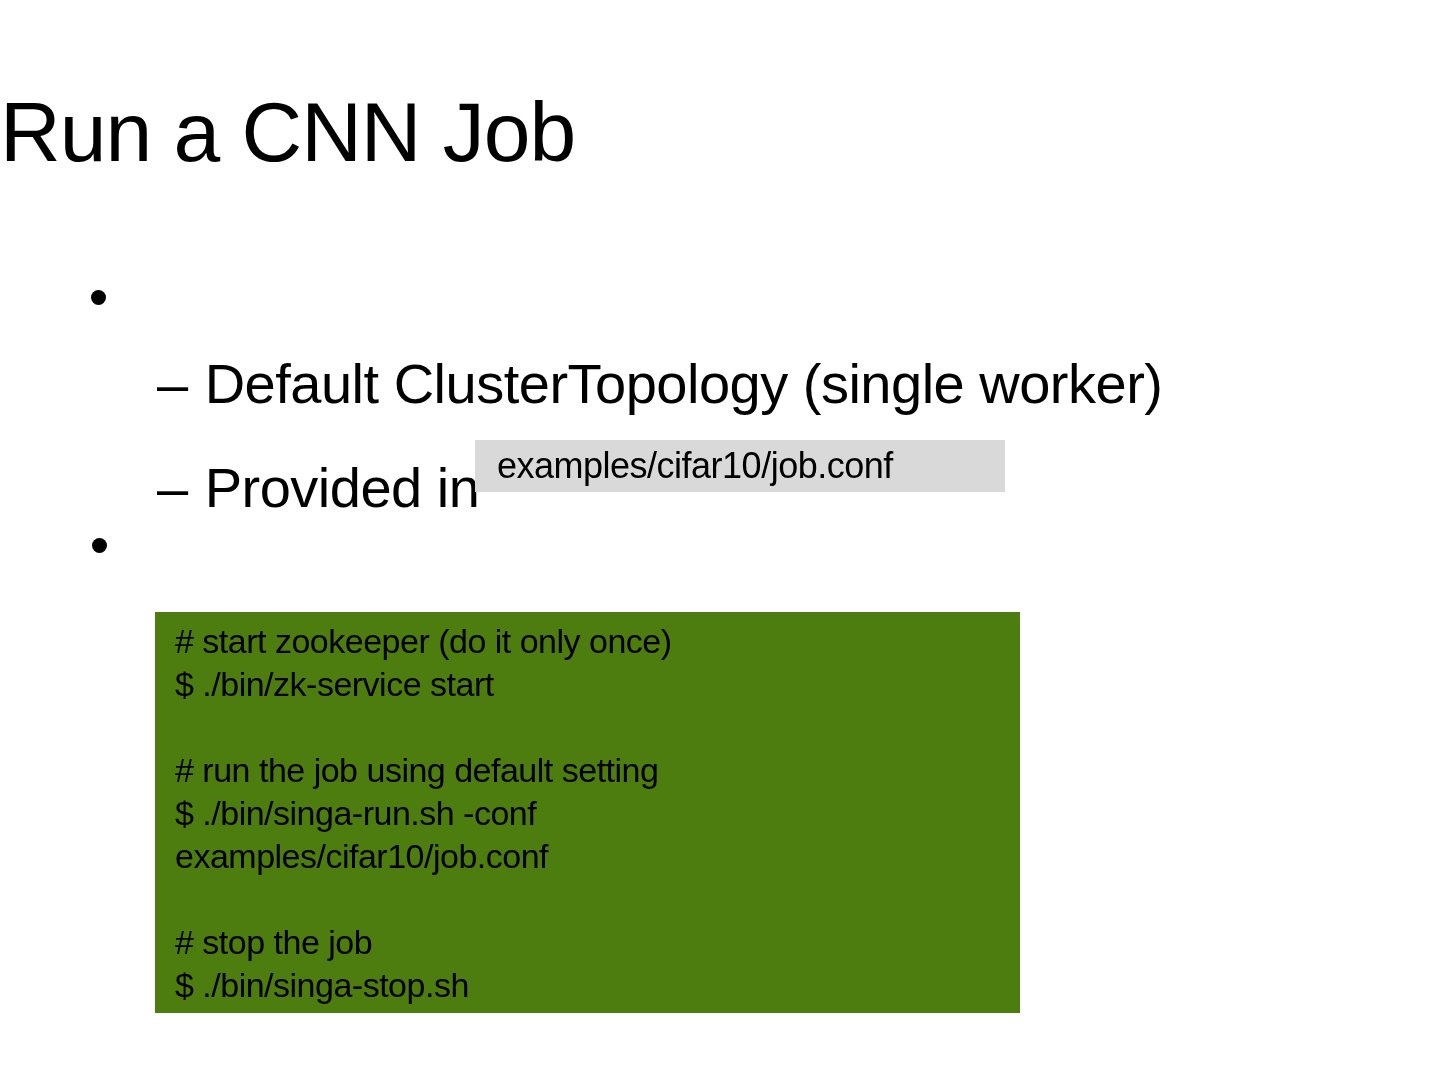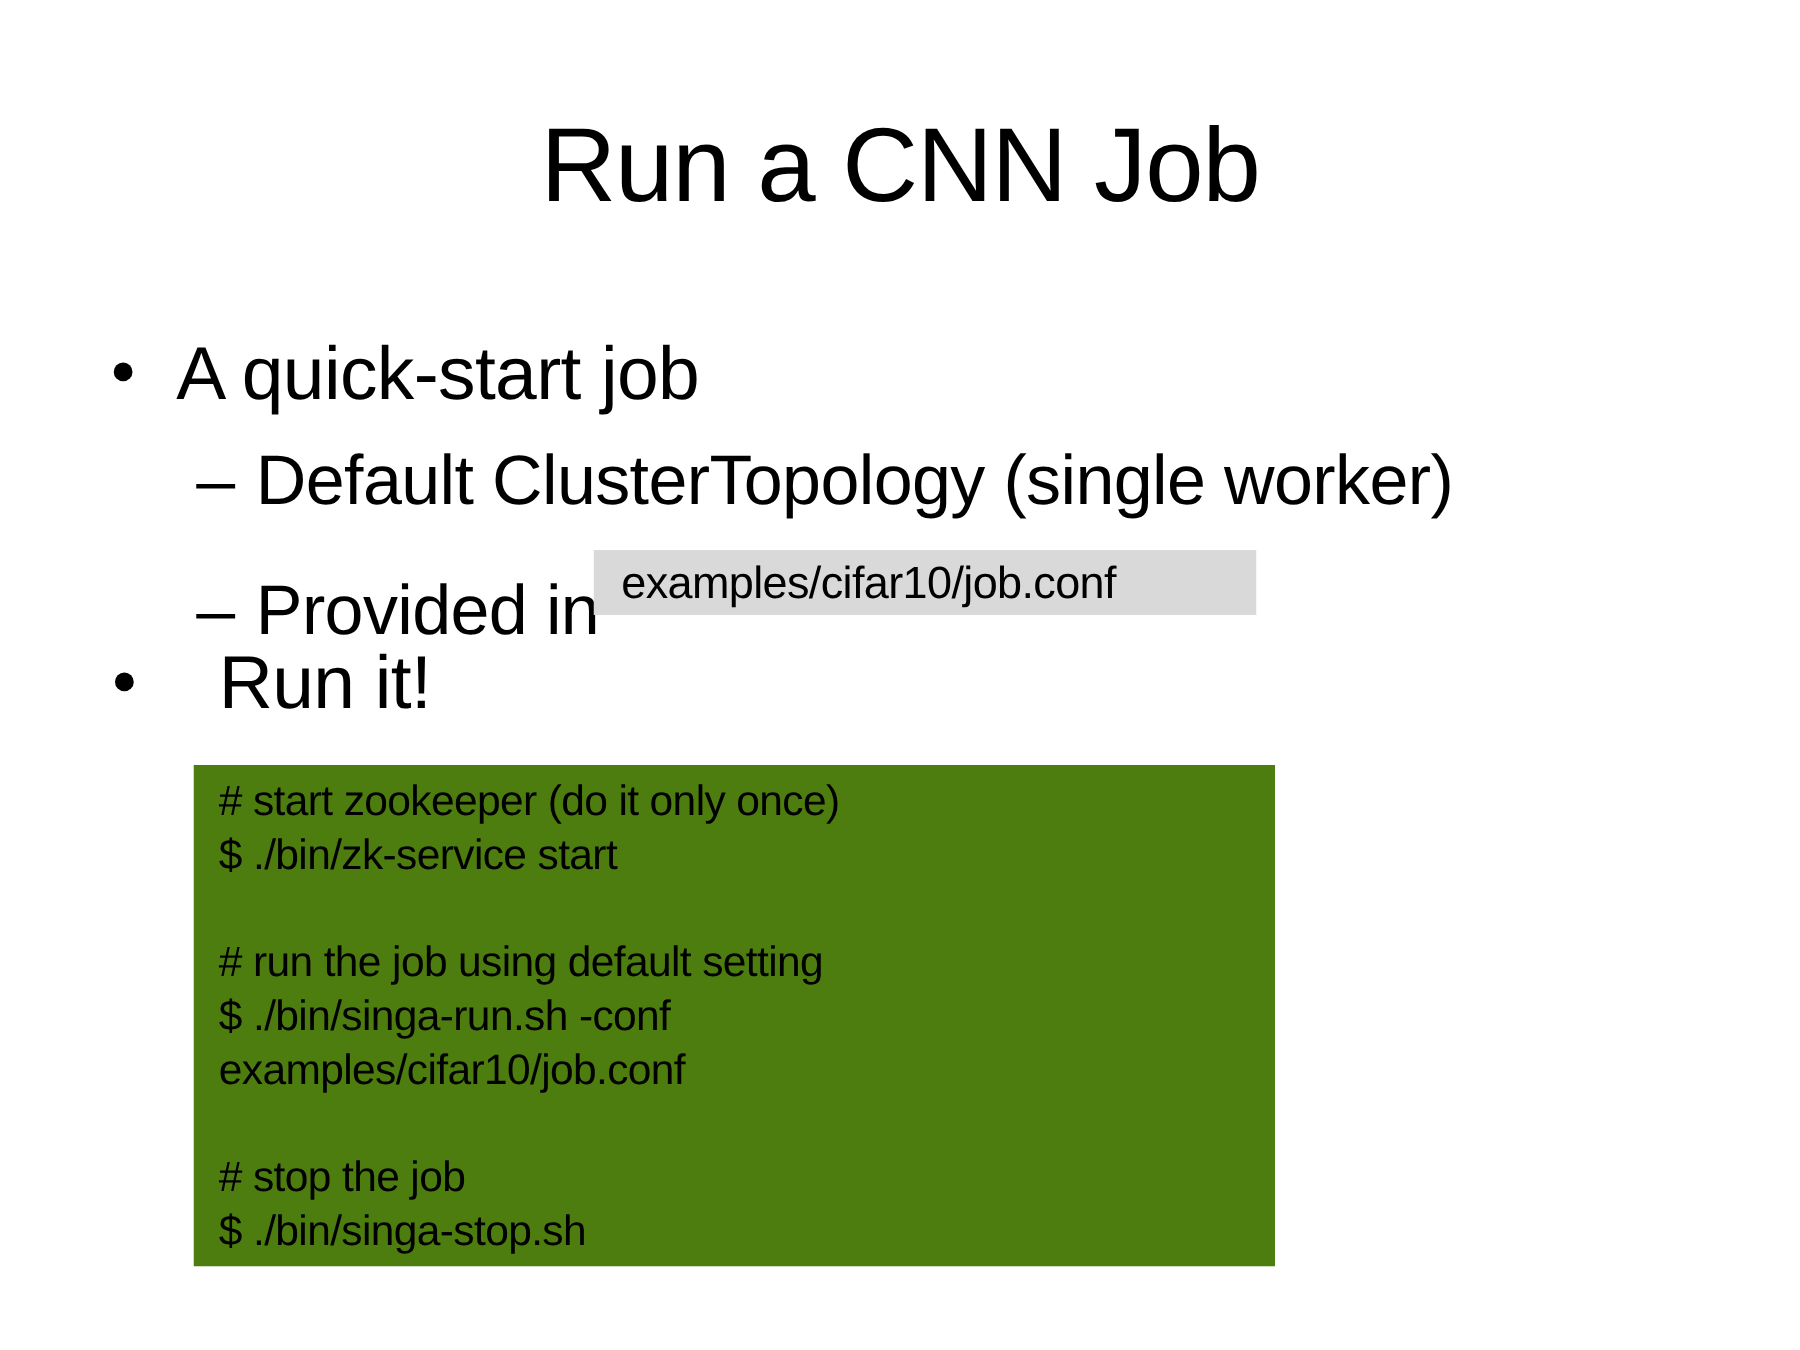--- a/index.html
+++ b/index.html
@@ -14,21 +14,21 @@
     background: #ffffff;
     overflow: hidden;
     font-family: "Liberation Sans", "DejaVu Sans", sans-serif;
     color: #000000;
   }
   .slide-title {
     position: absolute;
     top: 90px;
     left: 0;
     width: 1440px;
-    text-align: center;
+    text-align: left;
     font-size: 84px;
     line-height: 84px;
     letter-spacing: -1px;
     white-space: nowrap;
   }
   .bullet-dot {
     position: absolute;
     width: 15px;
     height: 15px;
     border-radius: 50%;
@@ -92,35 +92,33 @@
 </style>
 </head>
 <body>
 
 <div class="slide">
 
   <div class="slide-title">Run a CNN Job</div>
 
   <div class="bullet-dot dot-1"></div>
 
-  <div class="l1-text l1-item1">A quick-start job</div>
 
   <div class="l2-line l2-sub1">
     <span class="l2-marker">–</span><span>Default ClusterTopology (single worker)</span>
   </div>
 
   <div class="l2-line l2-sub2">
     <span class="l2-marker">–</span><span>Provided in</span>
   </div>
 
   <div class="inline-code">examples/cifar10/job.conf</div>
 
   <div class="bullet-dot dot-2"></div>
 
-  <div class="l1-text l1-item2">Run it!</div>
 
   <div class="code-block">
     <pre># start zookeeper (do it only once)
 $ ./bin/zk-service start
 
 # run the job using default setting
 $ ./bin/singa-run.sh -conf
 examples/cifar10/job.conf
 
 # stop the job

